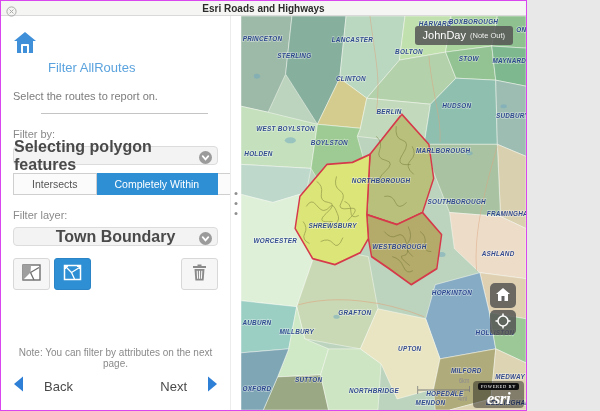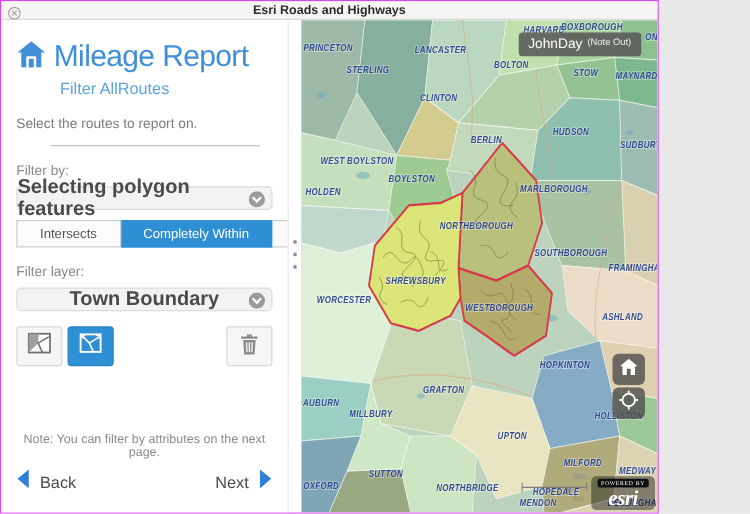--- a/index.html
+++ b/index.html
@@ -34,35 +34,35 @@
   .seg + .seg { border-left:none; }
   .seg.mid { flex:1.45; }
   .seg.sel { background:#2e8fd5; border-color:#2e8fd5; color:#fff; }
   .tool-row { margin-top:12px; display:flex; gap:4px; align-items:center; }
   .tool { width:37px; height:32px; border:1px solid #d8d8d8; background:#f6f6f6; border-radius:3px;
           display:flex; align-items:center; justify-content:center; cursor:pointer; }
   .tool.sel { background:#2e8fd5; border-color:#2a84c6; }
   .tool.trash { margin-left:auto; }
   .note { margin-top:auto; text-align:center; font-size:10px; color:#8a8a8a; padding:0 2px 7px; }
   .footer { display:flex; align-items:center; justify-content:space-between; padding:0 0 8px 0; }
-  .nav { display:flex; align-items:center; gap:8px; cursor:pointer; }
+  .nav { display:flex; align-items:center; gap:20px; cursor:pointer; }
   .nav .nav-label { font-size:13px; color:#4a4a4a; }
   
   .gutter { width:11px; flex:0 0 auto; background:#fff; border-left:1px solid #ececec; position:relative; }
   .dots { position:absolute; top:176px; left:50%; transform:translateX(-50%); display:flex;
           flex-direction:column; gap:7px; cursor:ns-resize; }
   .dots i { width:3px; height:3px; border-radius:50%; background:#8f8f8f; display:block; }
   
   .map { flex:1; position:relative; overflow:hidden; background:#bcd4bd; cursor:crosshair; }
   .map svg.basemap { position:absolute; inset:0; width:100%; height:100%; }
   #town-labels text { font-family:"Liberation Sans",sans-serif; font-style:italic; font-weight:bold;
           font-size:8px; fill:#26408c; text-anchor:middle; letter-spacing:0.3px;
           paint-order:stroke; stroke:rgba(255,255,255,0.45); stroke-width:1.5px; opacity:0.92; }
   .user-badge { position:absolute; top:10px; right:13px; background:rgba(85,85,85,0.85); color:#fff;
-          border-radius:3px; padding:3px 8px 4px; display:flex; align-items:flex-start; gap:4px; cursor:pointer; }
+          border-radius:3px; padding:3px 8px 4px; display:flex; align-items:center; gap:4px; cursor:pointer; }
   .user-badge .uname { font-size:11px; }
   .user-badge .signout { font-size:7.5px; opacity:0.9; }
   .map-btn { position:absolute; right:10px; width:26px; height:25px; background:rgba(80,80,80,0.82);
           border-radius:5px; display:flex; align-items:center; justify-content:center; cursor:pointer; }
   .map-btn.home { top:267px; }
   .map-btn.locate { top:294px; }
   .esri-logo { position:absolute; right:2px; bottom:2px; background:rgba(20,20,20,0.45); border-radius:4px;
           padding:2px 5px 1px; text-align:center;font-family:Liberation Serif, serif; }
   .esri-logo .pb { display:block; font-size:4.5px; background:#101010; color:#fff; padding:1px 3px;
           border-radius:2px; letter-spacing:0.6px; white-space:nowrap; }
@@ -88,21 +88,20 @@
 
     <div class="panel">
       <div class="hdr">
         <span>
           <svg width="24" height="21" viewBox="0 0 24 21">
             <path d="M12,0 L23,9 L20,9 L20,21 L4,21 L4,9 L1,9 Z" fill="#4090d9"></path>
             <rect x="8" y="12" width="8" height="9" rx="1" fill="#fff"></rect>
             <rect x="10" y="14" width="4" height="7" fill="#4090d9"></rect>
           </svg>
         </span>
-        <span class="app-title">Mileage Report</span>
       </div>
       <div class="subtitle">Filter AllRoutes</div>
 
       <div class="instruction">Select the routes to report on.</div>
       <hr class="divider">
 
       <div class="field-label">Filter by:</div>
       <div class="dropdown">
         <span class="dd-value">Selecting polygon features</span>
         <span class="chev">

